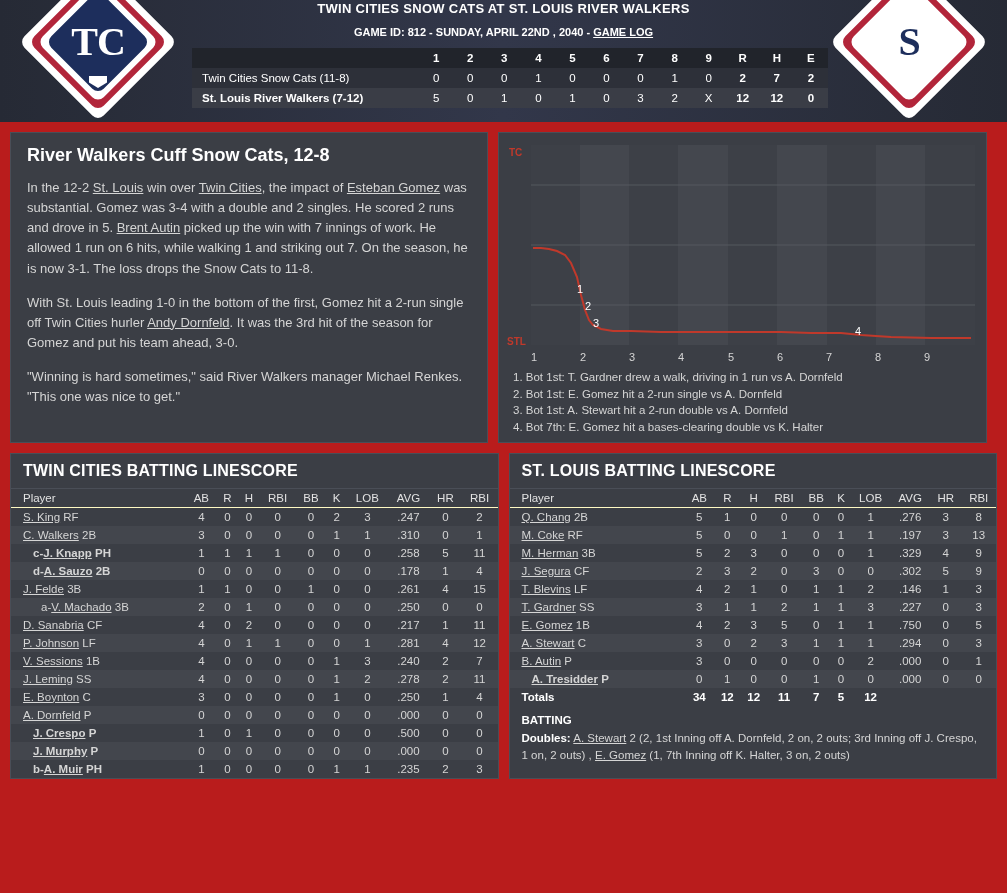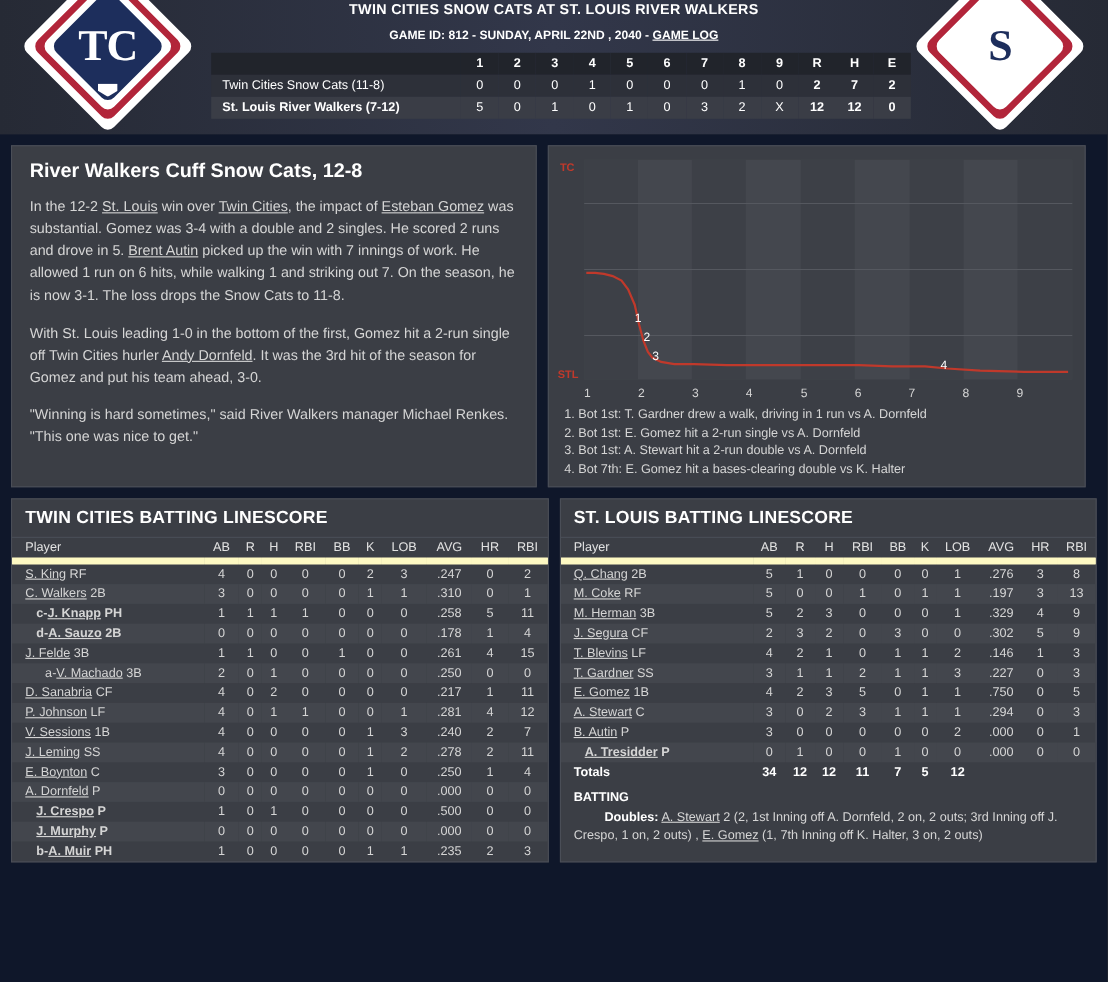--- a/index.html
+++ b/index.html
@@ -4,21 +4,21 @@
 <style>
   * { box-sizing: border-box; }
   html, body {
     margin: 0; padding: 0;
     width: 1007px; height: 893px;
     background: #2f3136;
     font-family: "Liberation Sans", sans-serif;
     color: #d8d8d8;
     overflow: hidden;
   }
-  .page { position: relative; width: 1007px; height: 893px; background: #0f172a; }
+  .page { position: relative; width: 1007px; height: 893px; background: #b91c1c; }
 
   
   .header {
     position: relative;
     height: 122px;
     background: #2b2f3a;
     background-image: linear-gradient(90deg, #262a35 0%, #32374a 50%, #262a35 100%);
     overflow: hidden;
   }
   .header-title {
@@ -163,21 +163,21 @@
     width: 100%;
     border-collapse: collapse;
     font-size: 11.5px;
   }
   table.bat th {
     font-size: 11.5px;
     font-weight: normal;
     color: #e2e2e2;
     padding: 3px 4px;
     text-align: center;
-    border-bottom: 6px solid #fef9c3;
+    border-bottom: 1px solid #fef9c3;
   }
   table.bat th.p { text-align: left; padding-left: 12px; width: 175px; }
   table.bat td {
     padding: 3px 4px;
     text-align: center;
     color: #d5d5d5;
   }
   table.bat td.p { text-align: left; padding-left: 12px; }
   table.bat tr.alt td { background: #43464d; }
   table.bat td.p .lnk { text-decoration: underline; }
@@ -186,21 +186,21 @@
   .indent2 { padding-left: 30px !important; }
   tr.totals td { font-weight: bold; color: #ffffff; }
 
   .batting-notes {
     padding: 6px 12px 10px 12px;
     font-size: 11.5px;
     line-height: 1.45;
     color: #d5d5d5;
   }
   .batting-notes .hdr { font-weight: bold; color: #ffffff; display: block; margin-bottom: 2px; }
-  .batting-notes b { color: #ffffff; margin-left: 28px; }
+  .batting-notes b { color: #ffffff; }
 </style>
 </head>
 <body>
 
 <div class="page">
 
   <div class="header">
     <div class="header-title">TWIN CITIES SNOW CATS AT ST. LOUIS RIVER WALKERS</div>
     <div class="header-sub">
       <span>GAME ID: 812 - SUNDAY, APRIL 22ND , 2040 - </span><a href="#">GAME LOG</a>

